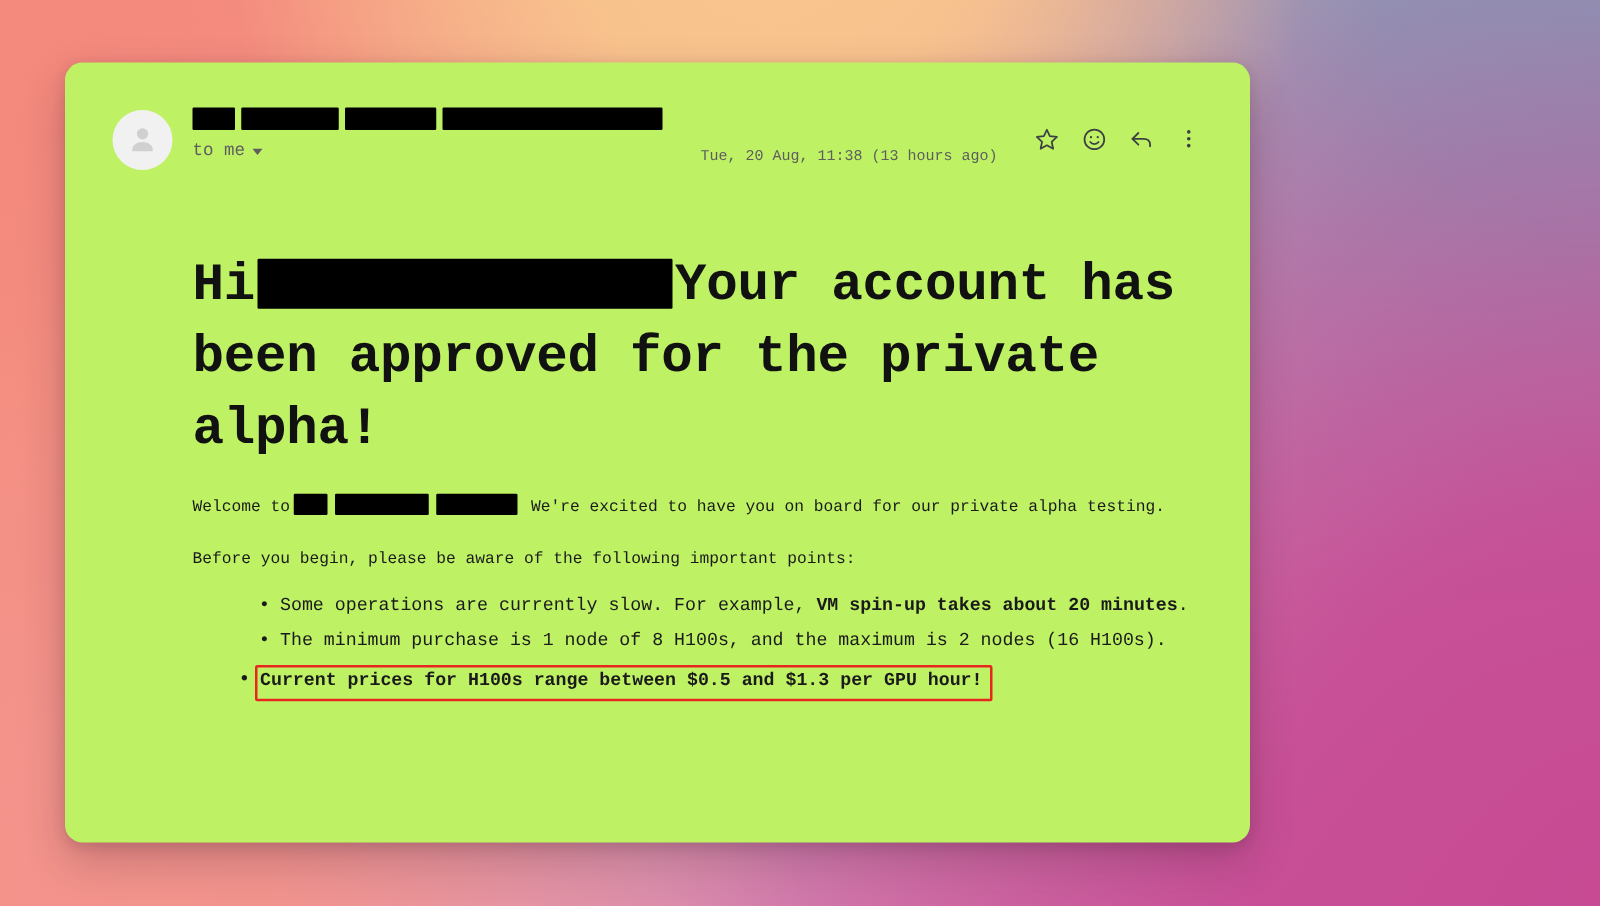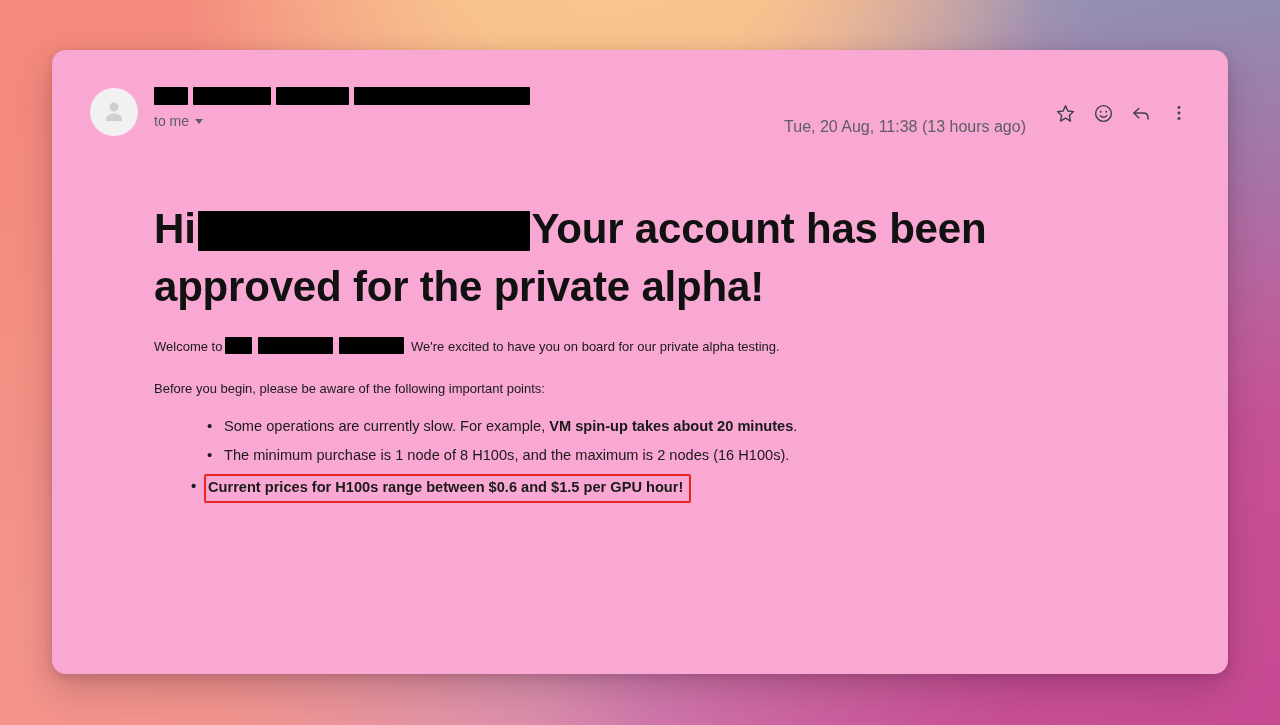--- a/index.html
+++ b/index.html
@@ -29,27 +29,28 @@
       radial-gradient(circle at 100% 2%, #8b93b4 0%, rgba(139,147,180,0.92) 12%, rgba(139,147,180,0) 36%),
       radial-gradient(circle at 100% 46%, #c48ab4 0%, rgba(196,138,180,0.75) 22%, rgba(196,138,180,0) 50%),
       linear-gradient(150deg, #f59a87 0%, #f0a88f 22%, #e3a0a8 45%, #d492b8 66%, #cf6fa6 88%, #c6509a 100%);
   }
 
   
   .card {
     position: absolute;
     left: 52px;
     top: 50px;
-    width: 1176px;
+    width: 948px;
     height: 624px;
-    background: #f9a8d4;
+    background: #bef264;
     border-radius: 14px;
     box-shadow: 0 14px 34px rgba(60, 20, 40, 0.24),
                 0 3px 10px rgba(60, 20, 40, 0.14);
     overflow: hidden;
+    font-family: Liberation Mono, monospace;
   }
 
   
   .msg-header {
     position: absolute;
     left: 0; top: 0;
     width: 100%;
     height: 104px;
   }
 
@@ -106,21 +107,21 @@
 
   .header-right {
     position: absolute;
     right: 30px;
     top: 40px;
     display: flex;
     align-items: center;
     gap: 0;
   }
   .timestamp {
-    font-size: 16px;
+    font-size: 12px;
     color: #5e5e5e;
     margin-right: 20px;
     white-space: nowrap;
     margin-top: 28px;
   }
   .hicon {
     width: 38px;
     height: 38px;
     display: flex;
     align-items: center;
@@ -280,19 +281,19 @@
 
     <h1 class="headline"><span>Hi</span><span class="redaction"></span><span>Your account has been approved for the private alpha!</span></h1>
 
     <p class="para"><span>Welcome to</span><span class="redaction w-small"></span><span class="redaction w-mid"></span><span class="redaction w-mid2"></span> <span>We're excited to have you on board for our private alpha testing.</span></p>
 
     <p class="para">Before you begin, please be aware of the following important points:</p>
 
     <ul class="points">
       <li><span>Some operations are currently slow. For example, </span><b>VM spin-up takes about 20 minutes</b><span>.</span></li>
       <li><span>The minimum purchase is 1 node of 8 H100s, and the maximum is 2 nodes (16 H100s).</span></li>
-      <li class="highlighted"><span>Current prices for H100s range between $0.6 and $1.5 per GPU hour!</span></li>
+      <li class="highlighted"><span>Current prices for H100s range between $0.5 and $1.3 per GPU hour!</span></li>
     </ul>
 
 
 
   </div>
 </div>
 
 </body></html>

